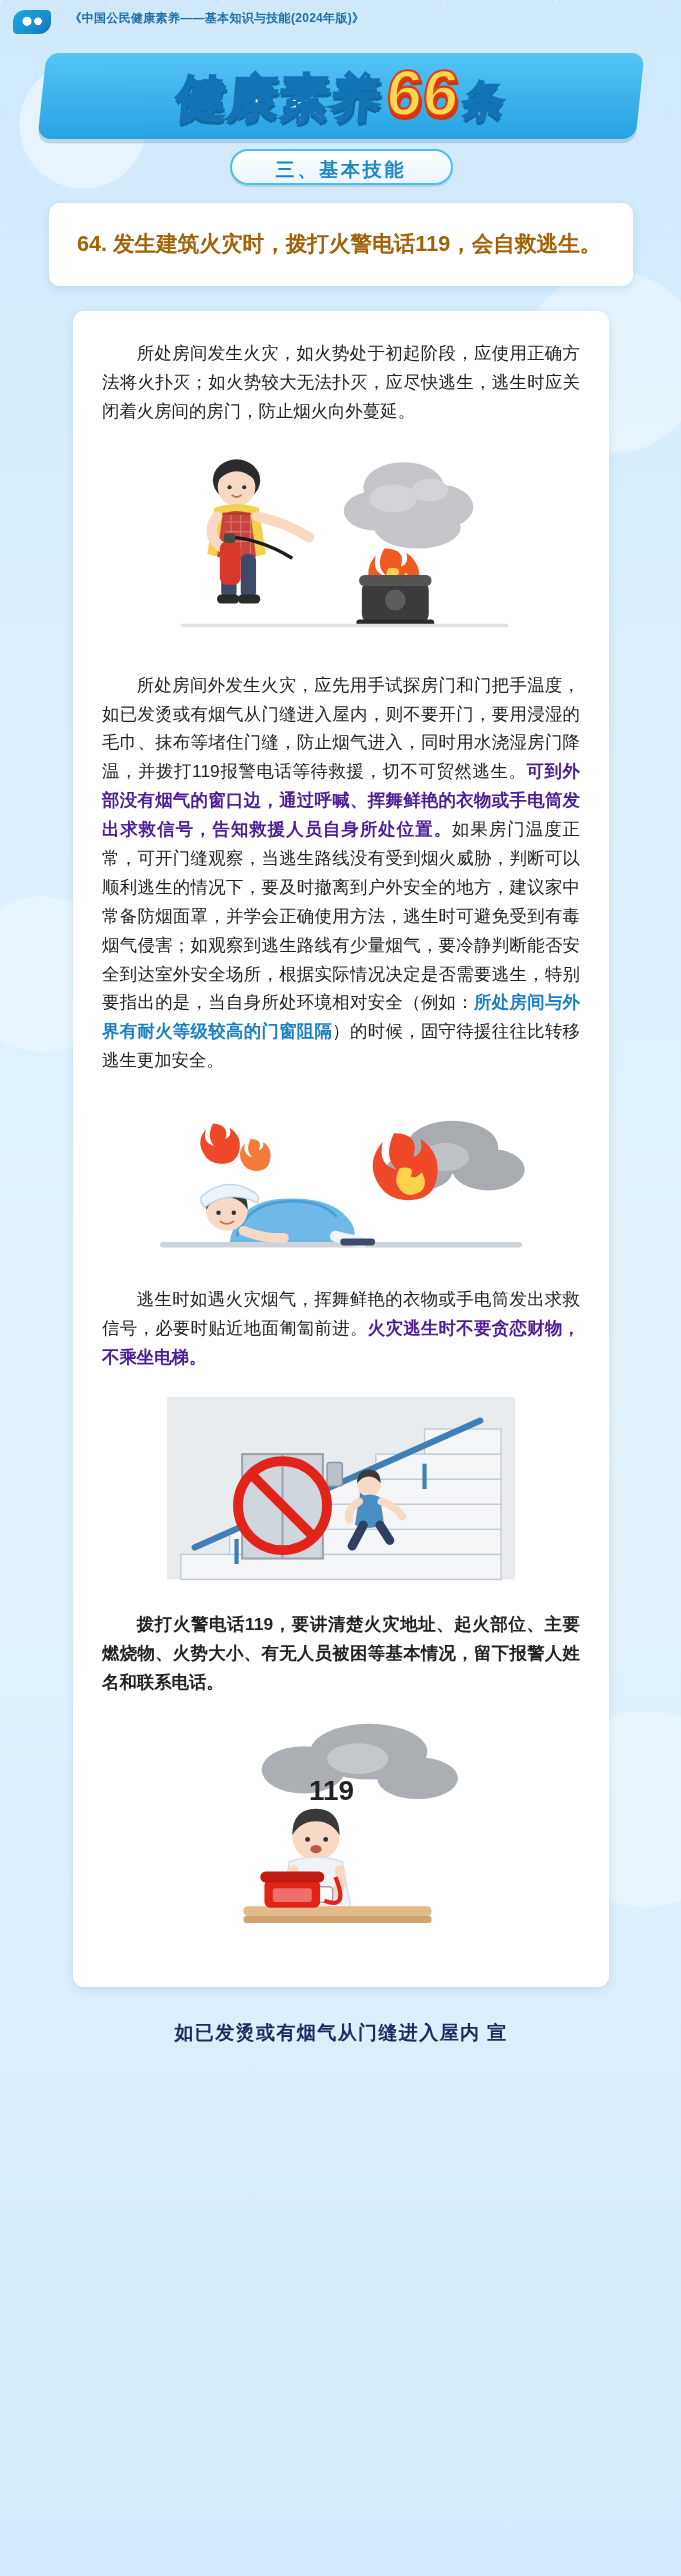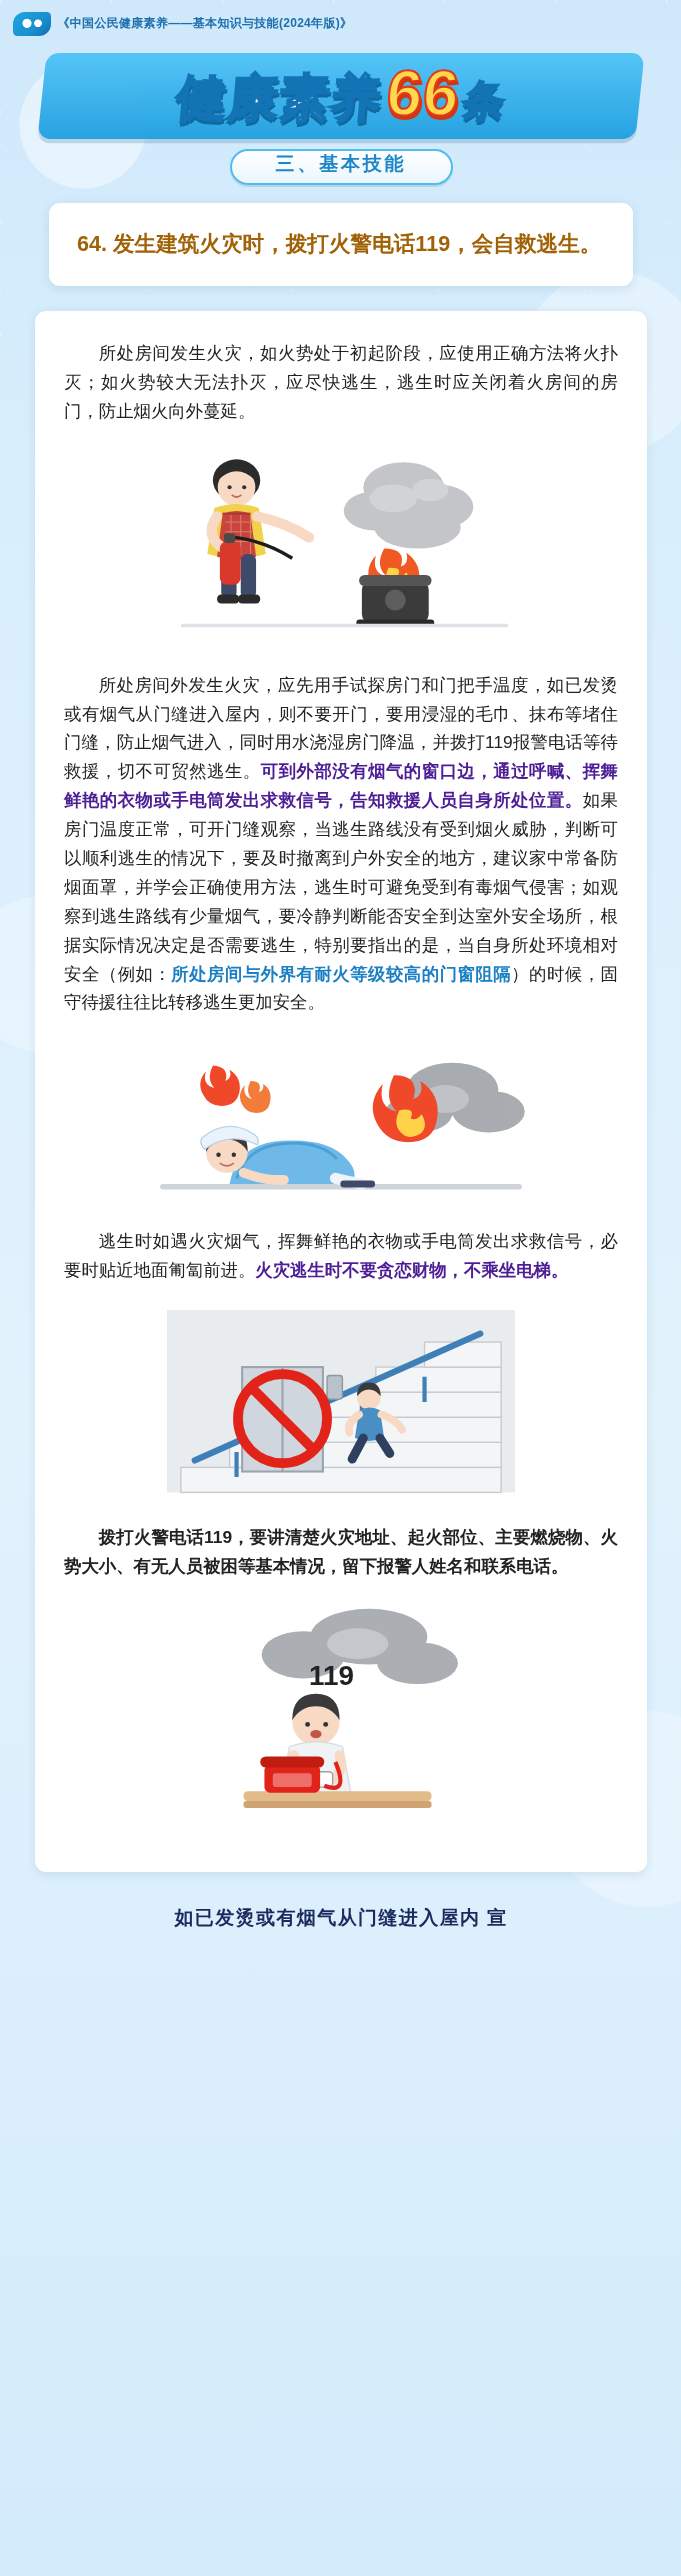--- a/index.html
+++ b/index.html
@@ -26,21 +26,21 @@
     position:absolute; left:0; top:0; width:682px; height:431px;
     background:
       linear-gradient(115deg, rgba(255,255,255,0.55) 0 1.4px, rgba(255,255,255,0) 2.1px) 0 0/ 111px 111px,
       linear-gradient(65deg, rgba(255,255,255,0.35) 0 1.4px, rgba(255,255,255,0) 2.1px) 0 0/ 146px 146px;
     opacity:.7; pointer-events:none;
   }
 
   
   .hdr {
     position: relative;
-    display:flex; align-items:center; gap:7px;
+    display:flex; align-items:flex-start; gap:19px;
     padding: 9.7px 0 0 12.5px;
     height: 38px;
   }
   .logo {
     width: 38px; height: 24px; flex:none;
     background: linear-gradient(135deg,#1aa7e0 0%, #1b8fd0 60%, #0f6fae 100%);
     border-radius: 12px 4.2px 12px 4.2px;
     position: relative;
   }
   .logo:after{
@@ -94,21 +94,21 @@
     text-shadow: 0 3.5px 0 #10699f;
   }
 
   
   .section-pill{
     margin: 2.8px auto 0;
     width: 223px; height: 36px;
     background: linear-gradient(180deg,#ffffff 0%, #eaf6fe 100%);
     border: 2.1px solid #4fbdf0;
     border-radius: 18px;
-    display:flex; align-items:flex-start; justify-content:center;
+    display:flex; align-items:flex-end; justify-content:center;
     box-shadow: 0 2.1px 0 rgba(20,90,140,.15);
   }
   .section-pill span{
     font-size: 19px; font-weight:800; color:#1c86c8; letter-spacing:2.8px;
   }
 
   
   .blue-bar{
     margin: 25px auto 0;
     width: 626px;
@@ -134,21 +134,21 @@
   }
   .card.lead p{
     margin:0;
     font-size: 21.6px; line-height: 1.62; color:#a16207; font-weight:700;
     text-align: justify;
   }
 
   
   .card.body{
     margin-top: 25px;
-    width: 612px;
+    width: 536px;
     padding: 28px 29px 32px;
   }
   .card.body p{
     margin: 0 0 4.2px;
     font-size: 17.4px; line-height: 1.66; color:#222; text-align: justify;
     text-indent: 2em;
   }
   .card.body p.tight { margin-top: 18px; }
   .hl-red{ color:#4c1d95; font-weight:700; }
   .hl-blue{ color:#1b7fc4; font-weight:700; }

